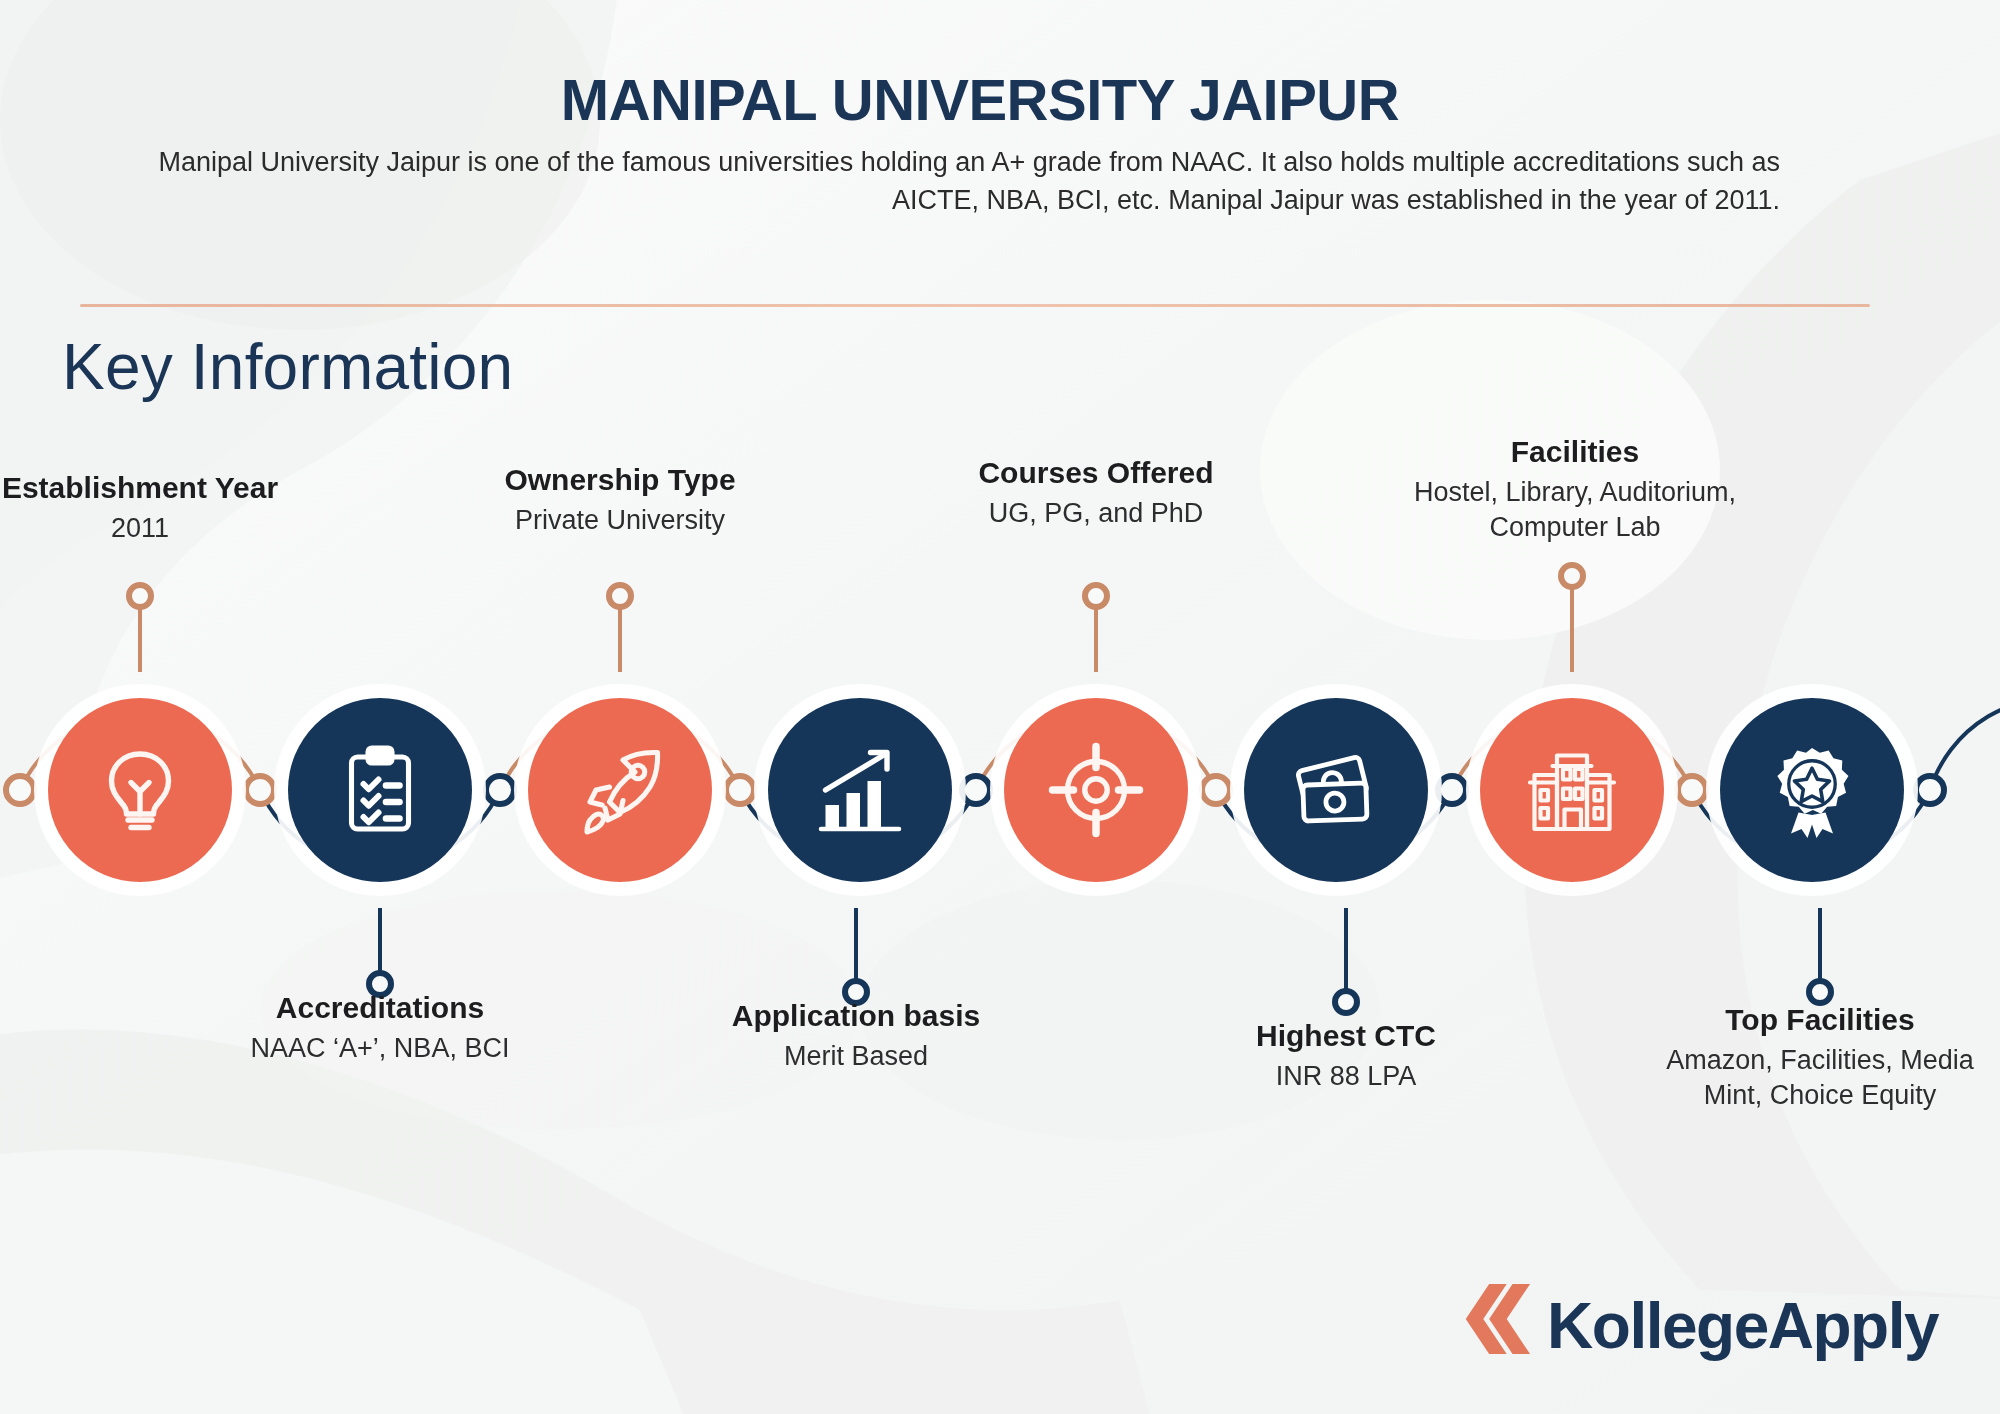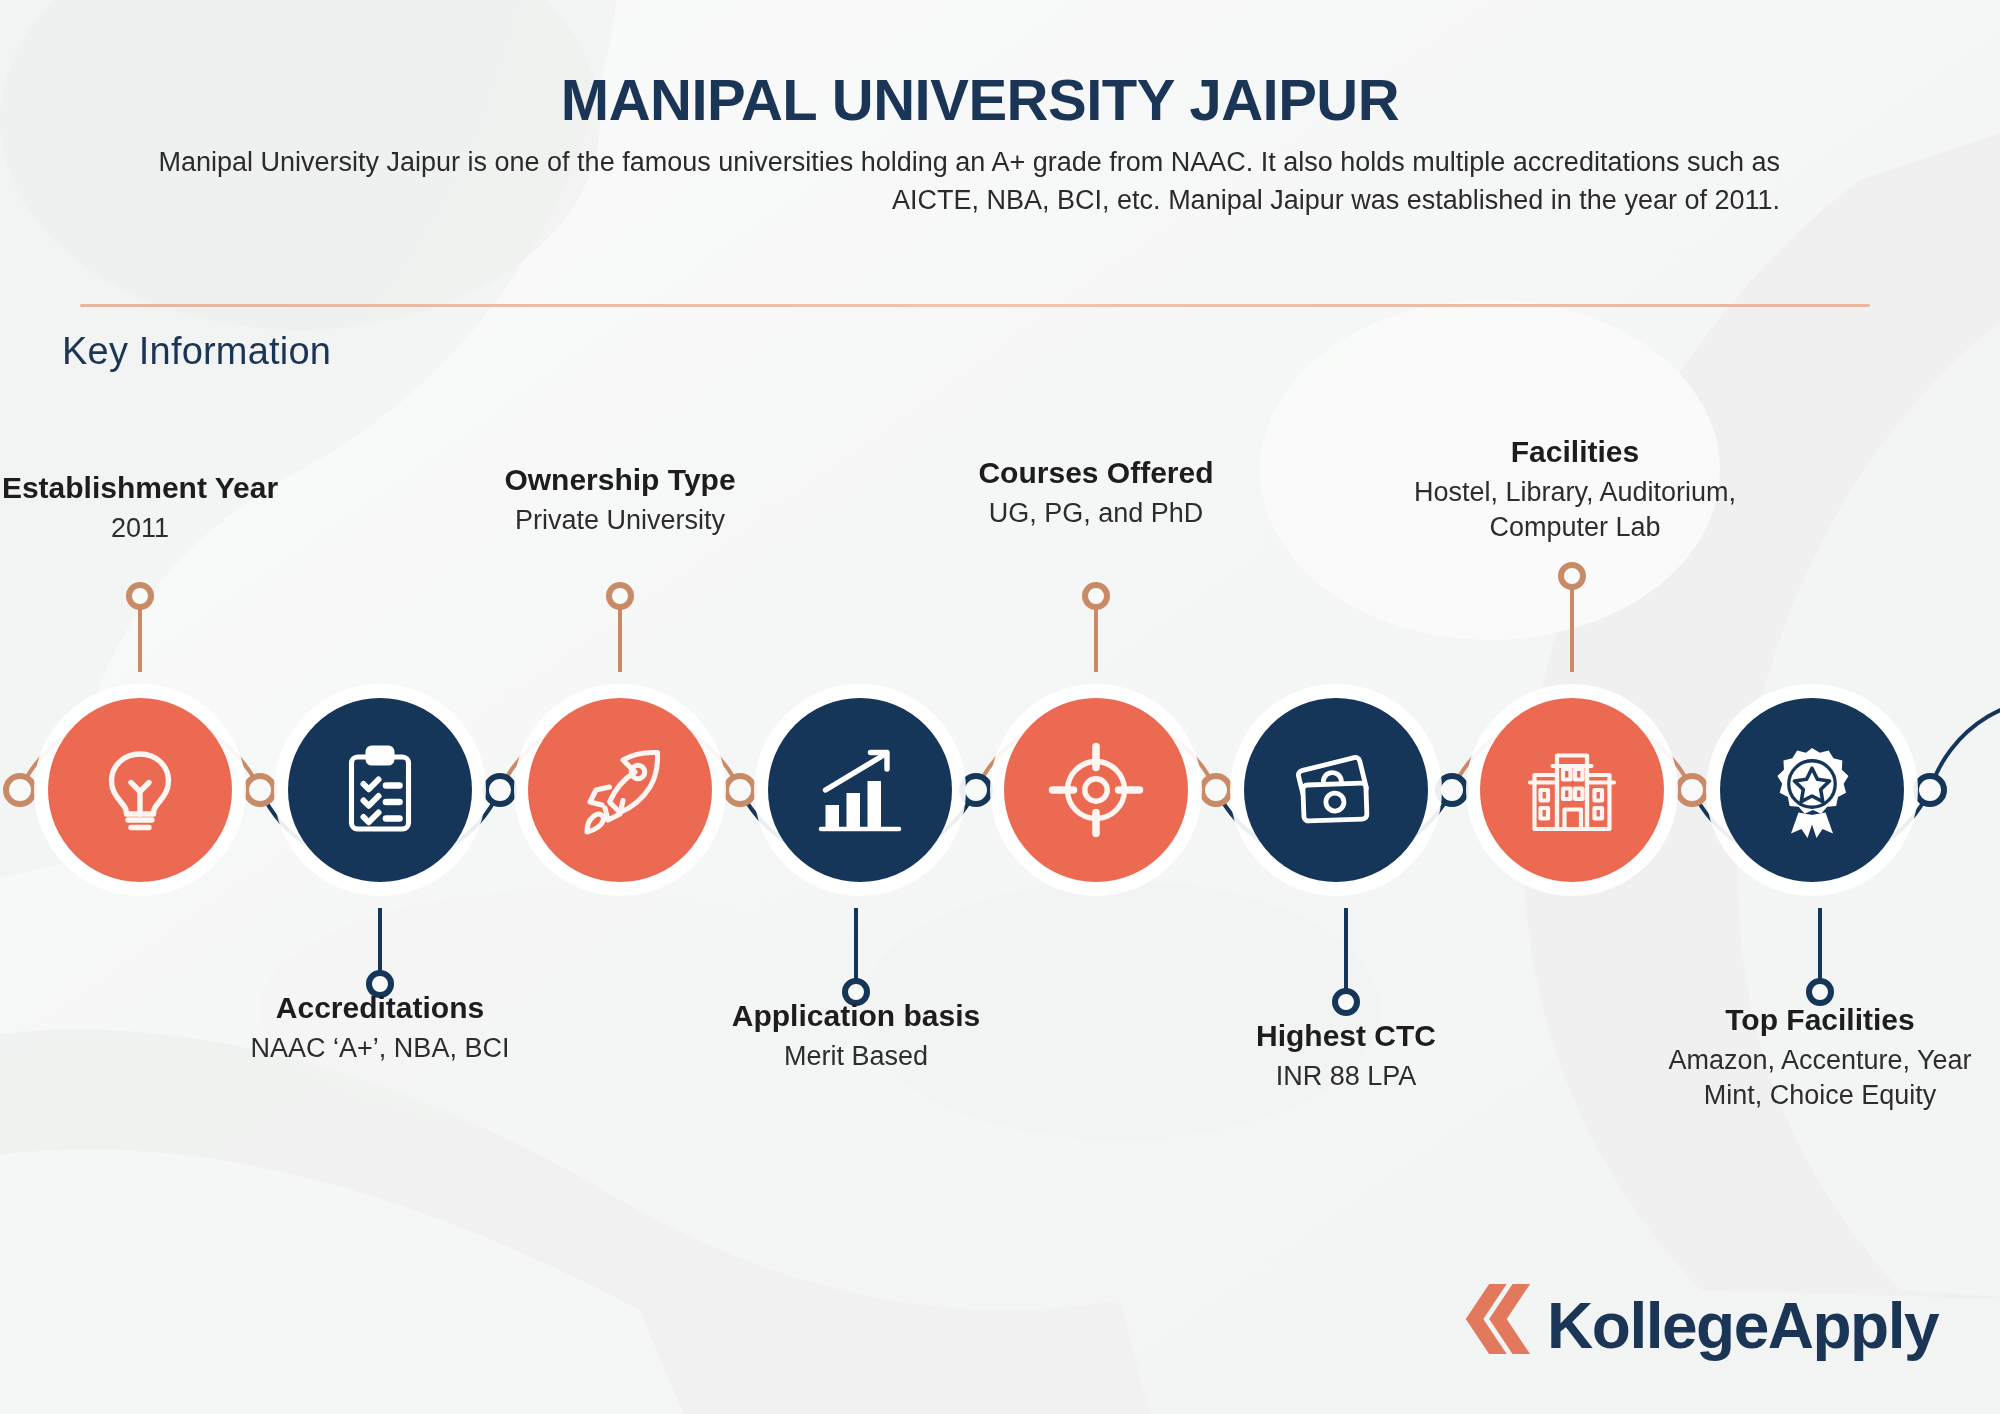--- a/index.html
+++ b/index.html
@@ -22,21 +22,21 @@
   }
   .subtitle{
     font-size:27px;color:#2b2b2b;line-height:1.42;margin:0;max-width:1700px;font-weight:400;text-align:right;
   }
   .divider{
     position:absolute;left:80px;top:304px;width:1790px;height:3px;
     background:linear-gradient(90deg,#e8b49c 0%,#f0c4ae 50%,#e9b69e 100%);
     border-radius:2px;z-index:5;
   }
   .section-title{
-    position:absolute;left:62px;top:330px;font-size:38px;color:#1b3557;font-weight:400;z-index:5;
+    position:absolute;left:62px;top:330px;font-size:64px;color:#1b3557;font-weight:400;z-index:5;
     letter-spacing:0.2px;
   }
 
   
   #arcs{position:absolute;left:0;top:0;width:2000px;height:1414px;z-index:2;}
 
   
   .node{position:absolute;z-index:4;}
   .circle{
     position:absolute;width:184px;height:184px;border-radius:50%;
@@ -274,21 +274,21 @@
     <div class="v">Merit Based</div>
   </div>
 
   <div class="lbl" style="left:1156px;top:1018px;width:380px;">
     <div class="t">Highest CTC</div>
     <div class="v">INR 88 LPA</div>
   </div>
 
   <div class="lbl" style="left:1645px;top:1002px;width:350px;">
     <div class="t">Top Facilities</div>
-    <div class="v">Amazon, Accenture, Year Mint, Choice Equity</div>
+    <div class="v">Amazon, Facilities, Media Mint, Choice Equity</div>
   </div>
 
   <div class="logo">
     <svg class="logo-mark" viewBox="0 0 72 80">
       <path d="M6 40 L30 4 L48 4 L24 40 L48 76 L30 76 Z" fill="#e3795c"></path>
       <path d="M30 40 L54 4 L72 4 L48 40 L72 76 L54 76 Z" fill="#e3795c"></path>
     </svg>
     <span class="logo-text">KollegeApply</span>
   </div>
 

